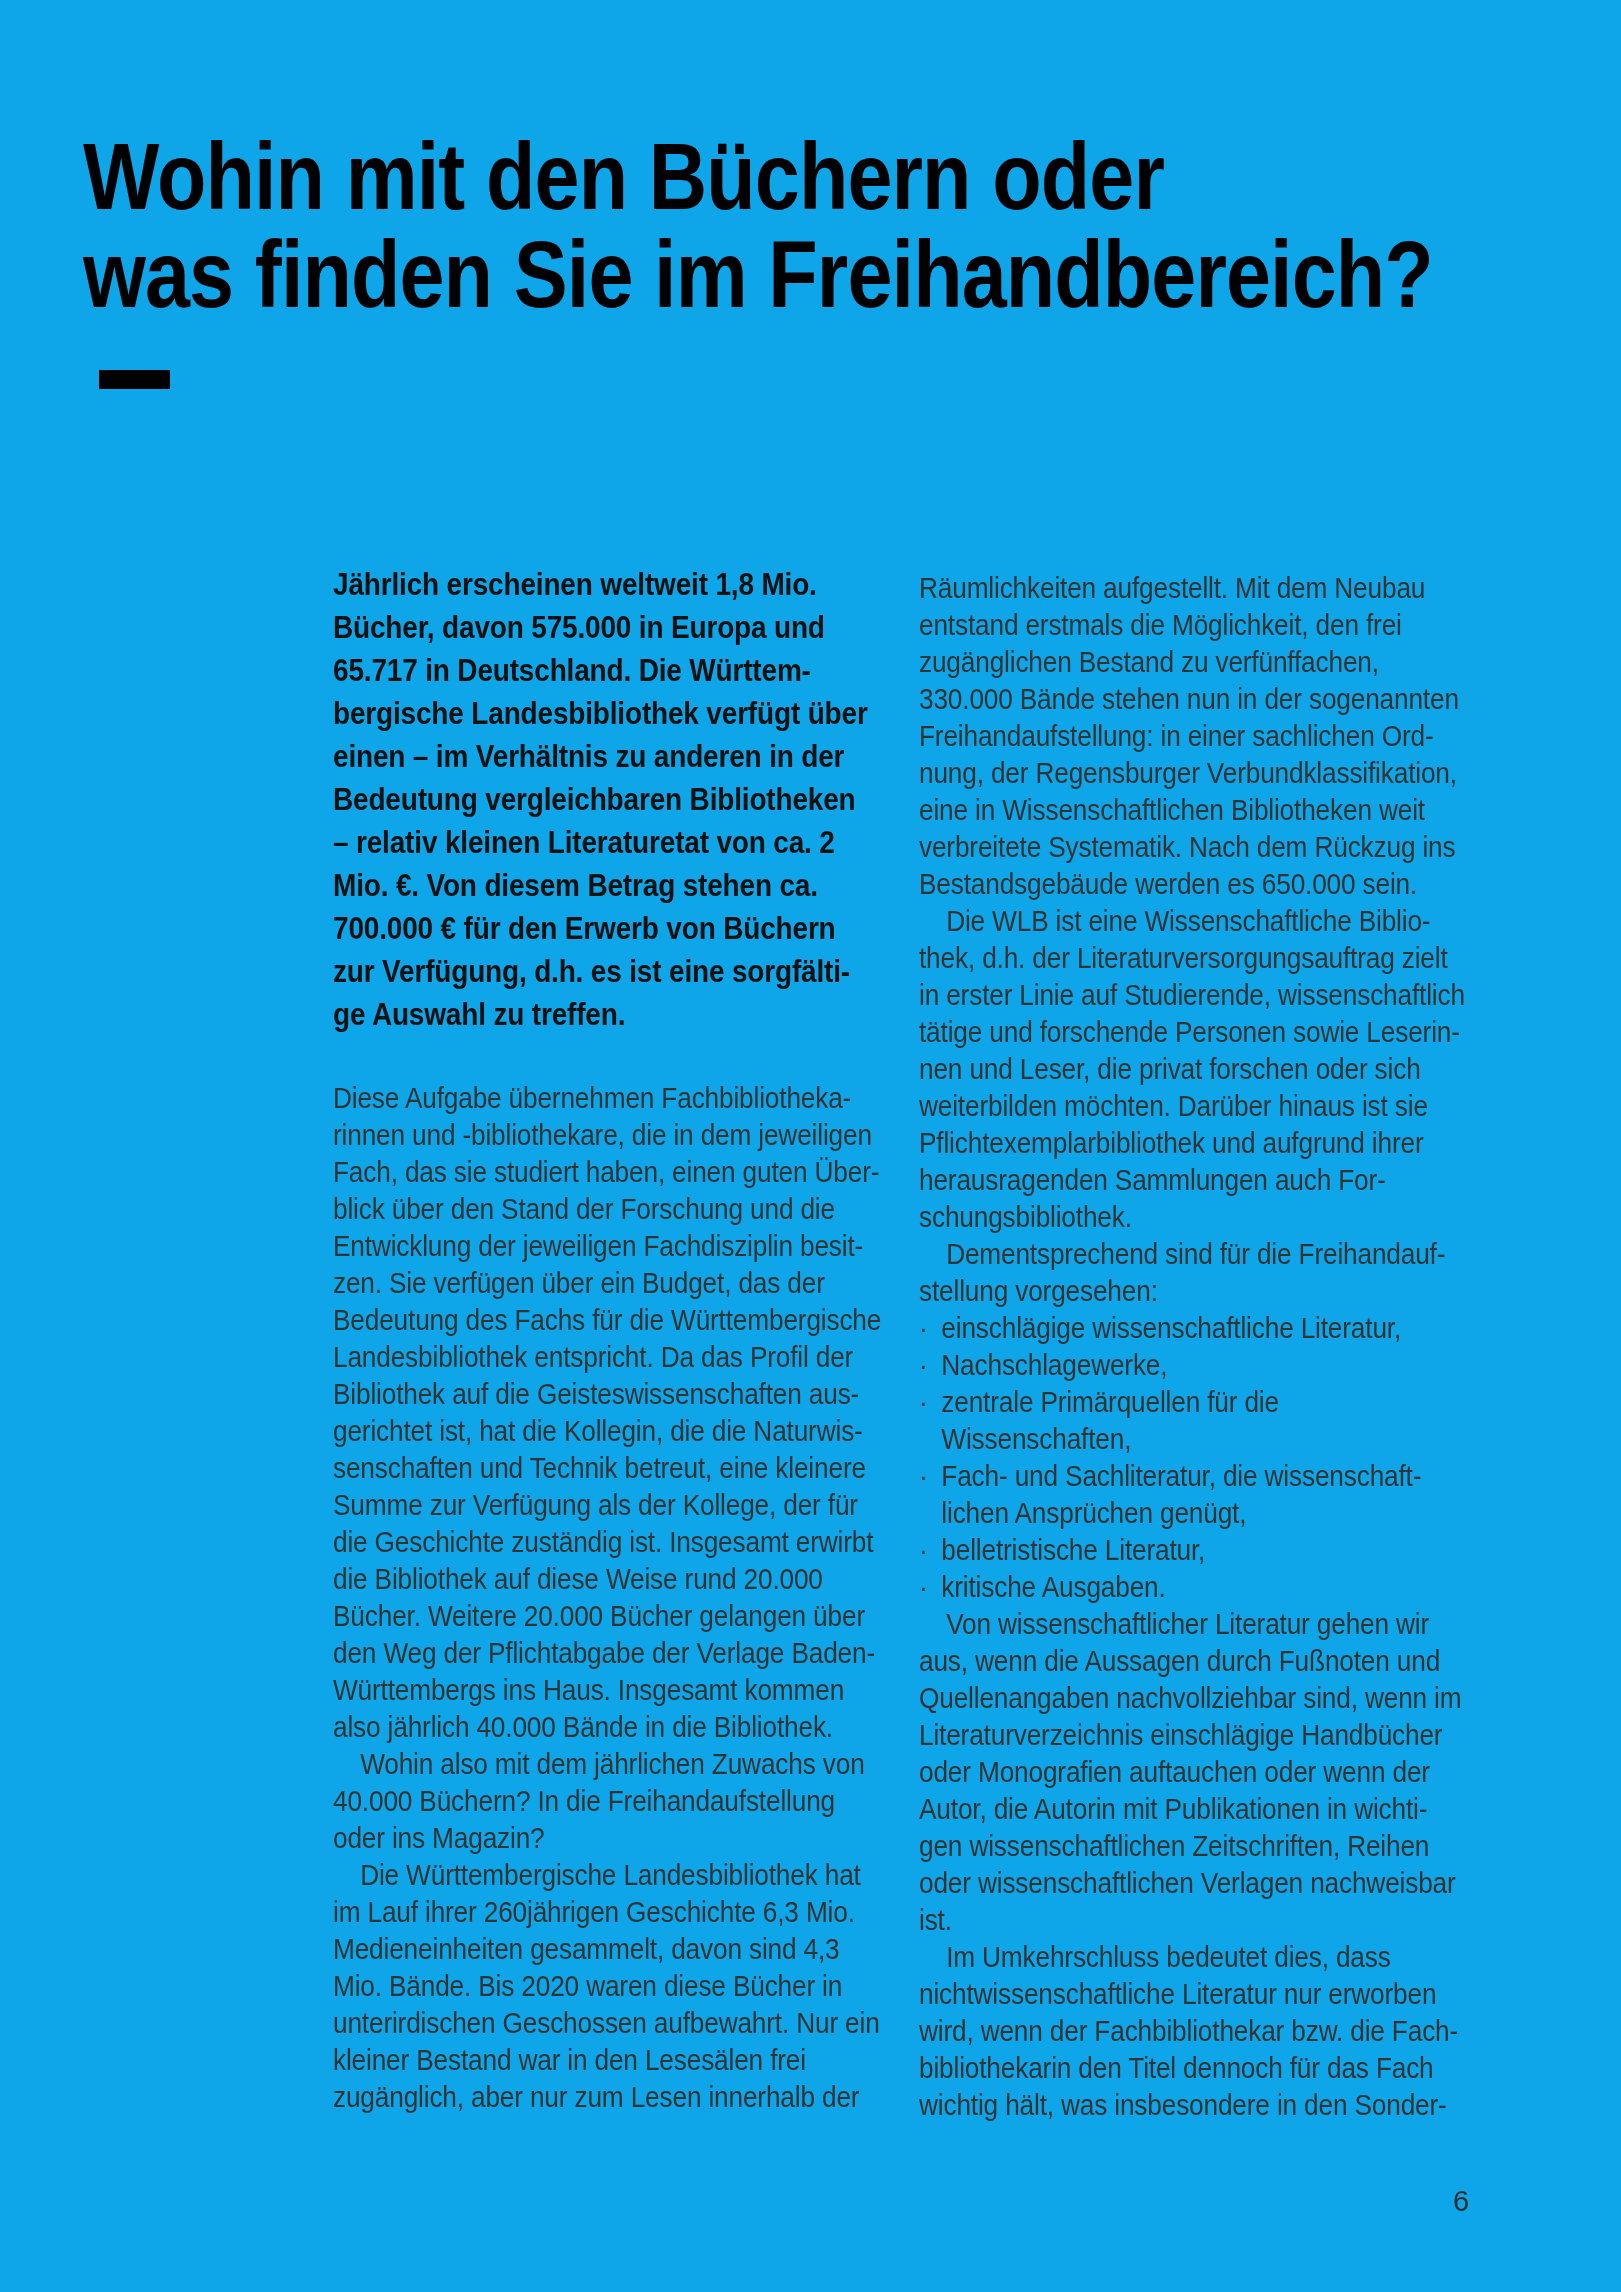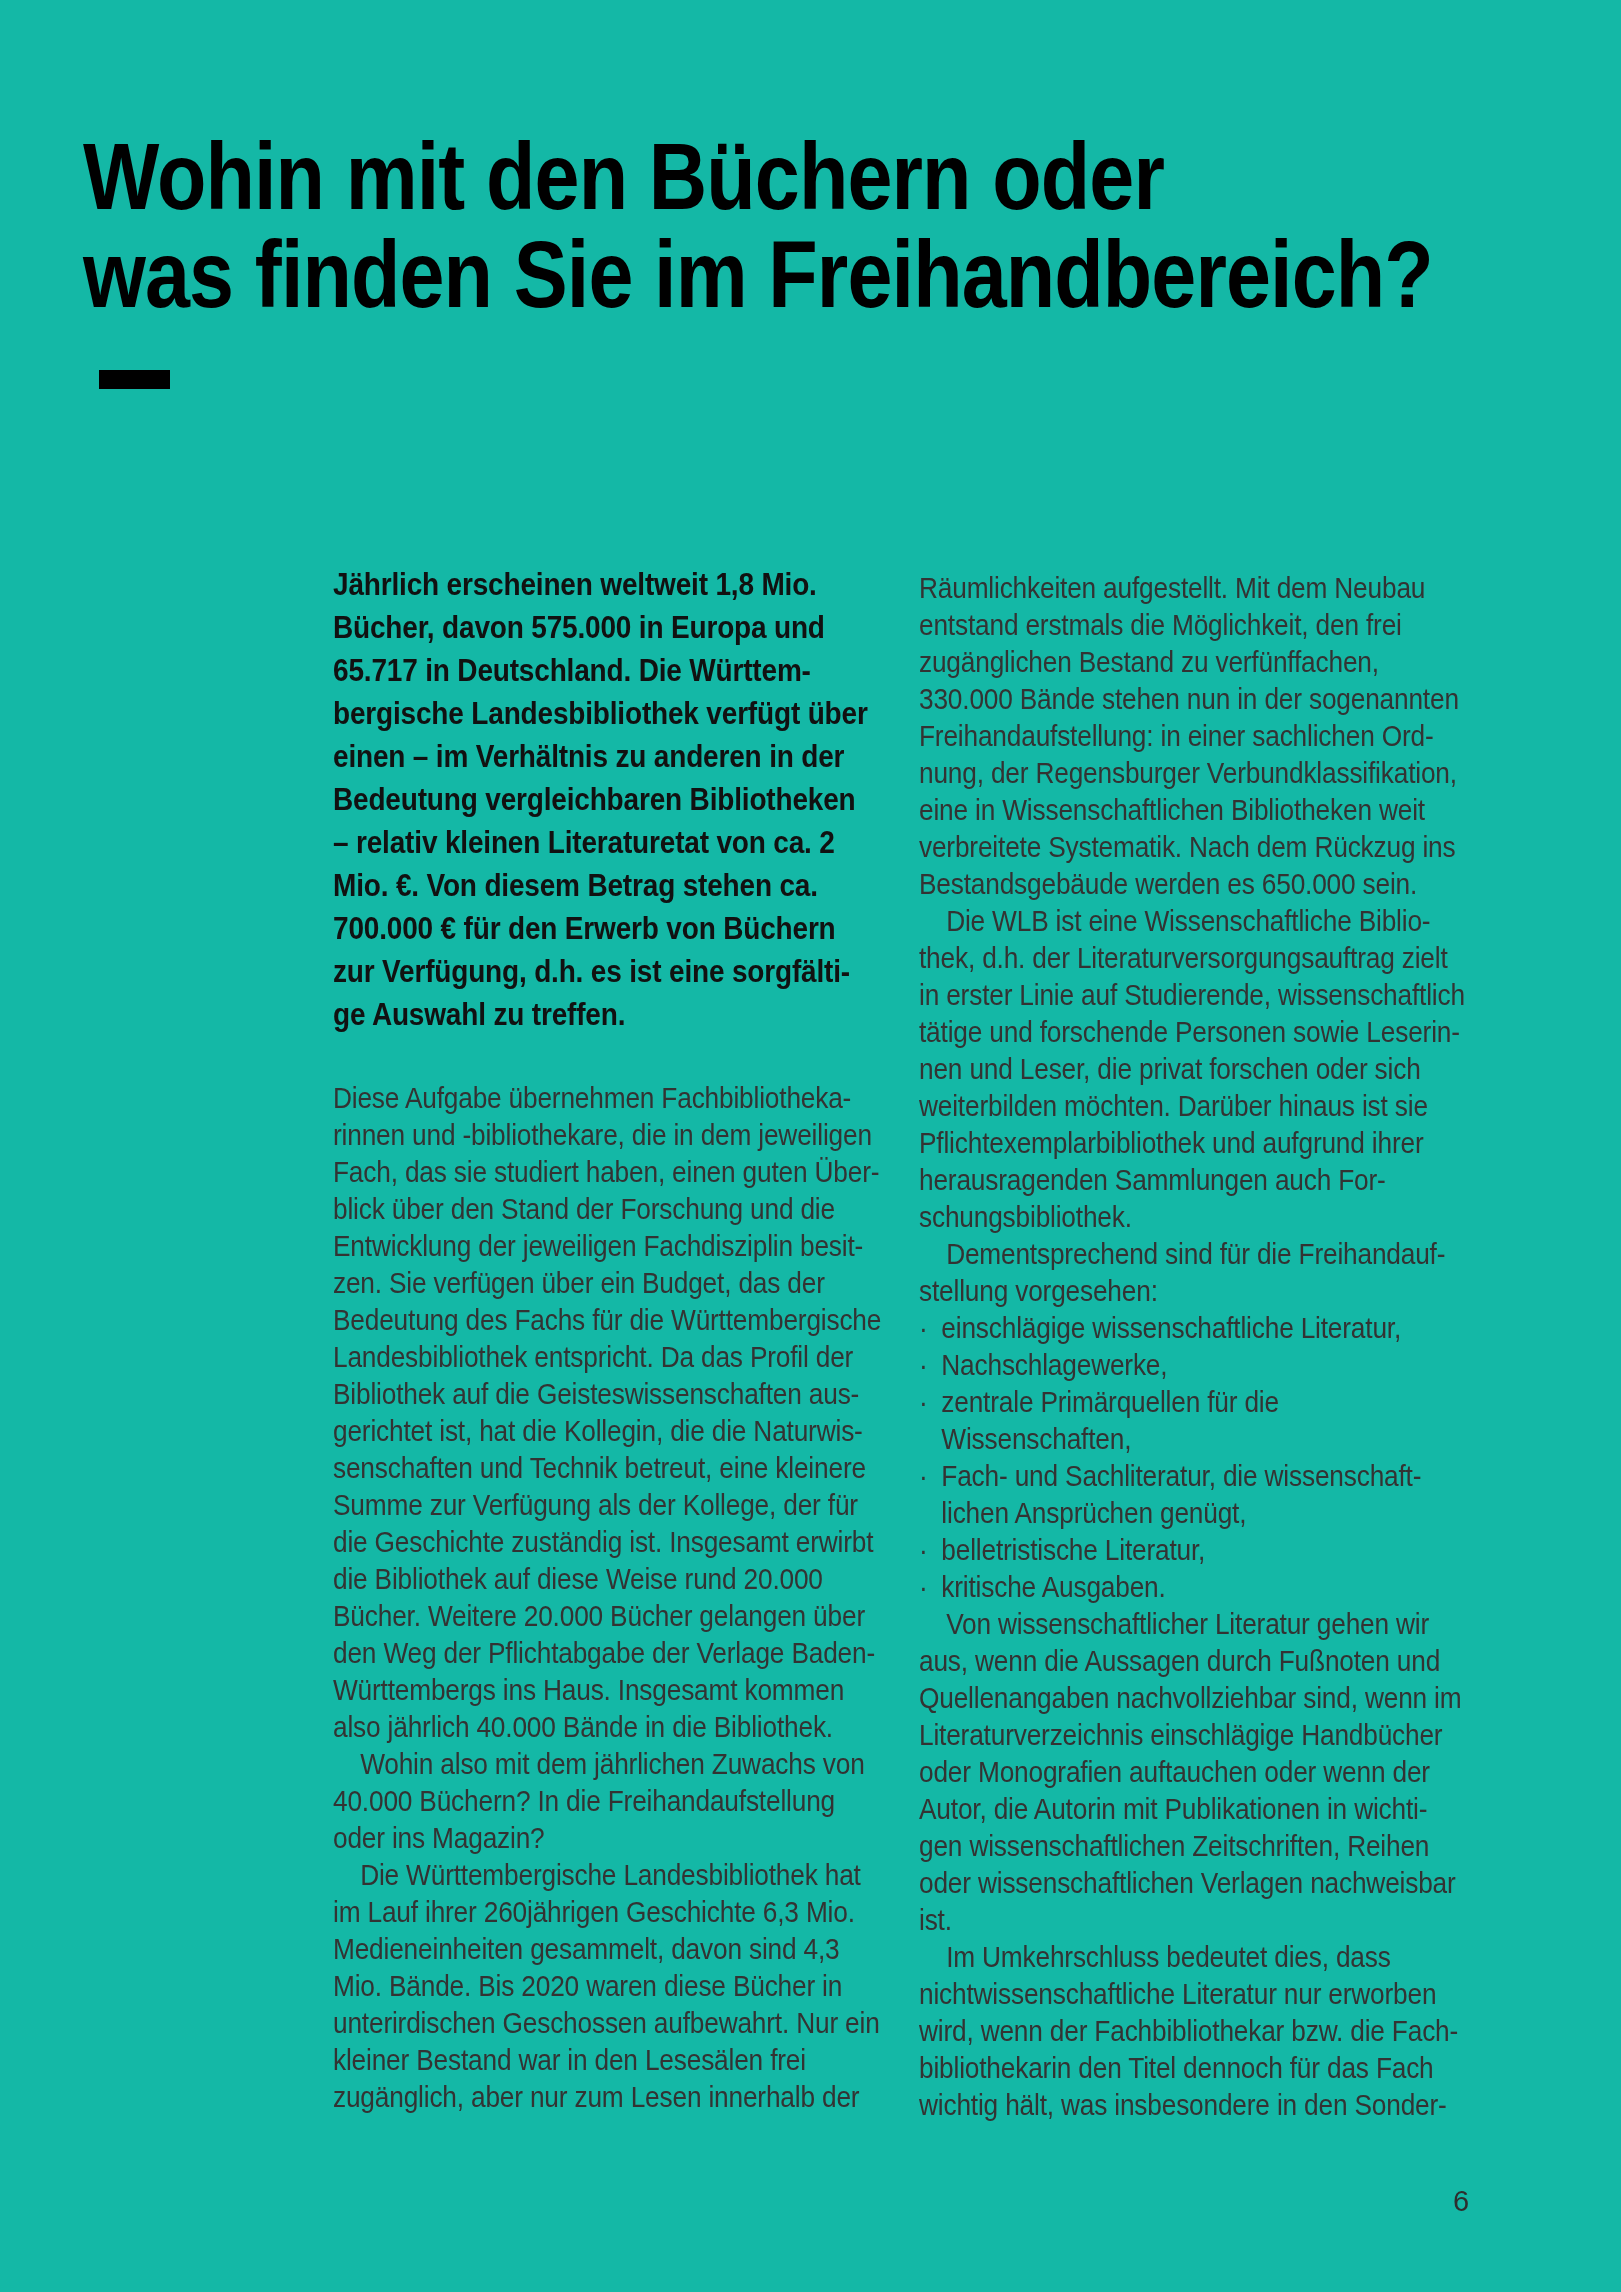--- a/index.html
+++ b/index.html
@@ -4,21 +4,21 @@
 <style>
   html, body {
     margin: 0;
     padding: 0;
     background: #ffffff;
   }
   .page {
     position: relative;
     width: 1621px;
     height: 2293px;
-    background: #14b8a6;
+    background: #0ea5e9;
     overflow: hidden;
     font-family: "Liberation Sans", sans-serif;
   }
   
   .title {
     position: absolute;
     left: 83px;
     top: 128px;
     width: 1666px;
     transform: scaleX(0.86);

